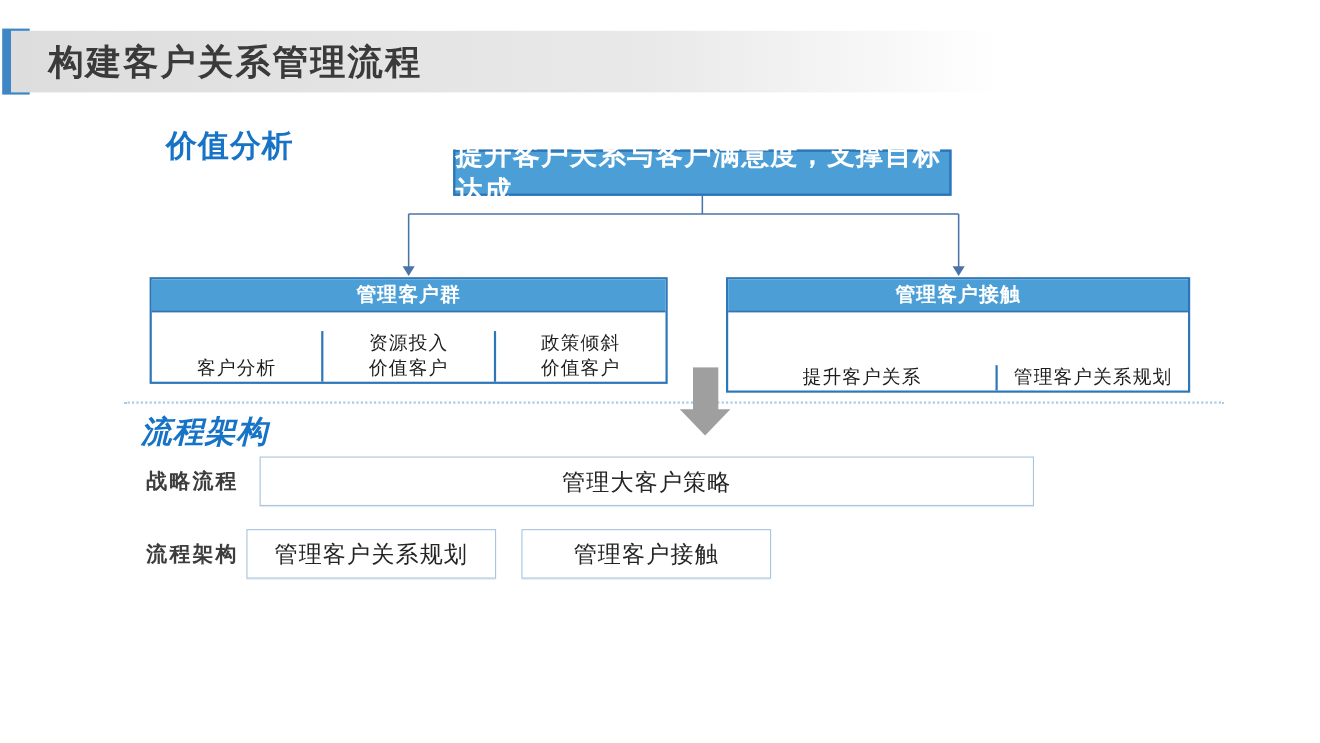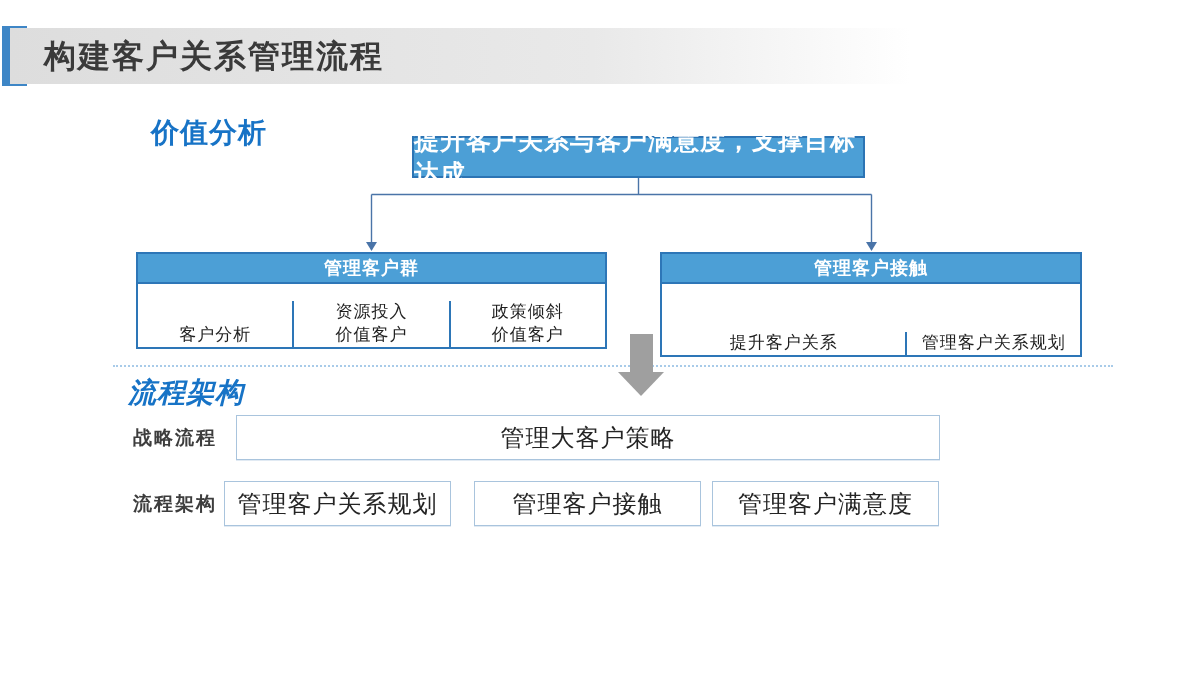--- a/index.html
+++ b/index.html
@@ -64,21 +64,21 @@
   .row-execution{top:481px;}
   .row-support{top:547px;}
   .prow-label{
     position:absolute;left:133px;top:0;height:45px;display:flex;align-items:center;
     font-size:19px;font-weight:600;color:#3d3d3d;letter-spacing:2px;
   }
   .pbox{
     position:absolute;top:0;height:45px;box-sizing:border-box;background:#ffffff;
     border:1.5px solid #A9C4DD;box-shadow:0 1px 0 rgba(170,195,220,0.35);
     display:flex;align-items:center;justify-content:center;
-    font-size:24px;font-weight:500;color:#242424;letter-spacing:1px;
+    font-size:21px;font-weight:500;color:#242424;letter-spacing:1px;
   }
   .span-full{left:236px;width:704px;}
   .exec-1{left:224px;width:227px;}
   .exec-2{left:474px;width:227px;}
   .exec-3{left:712px;width:227px;}
 </style>
 </head>
 <body>
 
 <div class="slide">
@@ -128,17 +128,16 @@
 
   <div class="prow row-strategy">
     <div class="prow-label">战略流程</div>
     <div class="pbox span-full">管理大客户策略</div>
   </div>
 
   <div class="prow row-execution">
     <div class="prow-label">流程架构</div>
     <div class="pbox exec-1">管理客户关系规划</div>
     <div class="pbox exec-2">管理客户接触</div>
-    <div class="pbox exec-3">管理客户满意度</div>
   </div>
 
 
 </div>
 
 </body></html>

